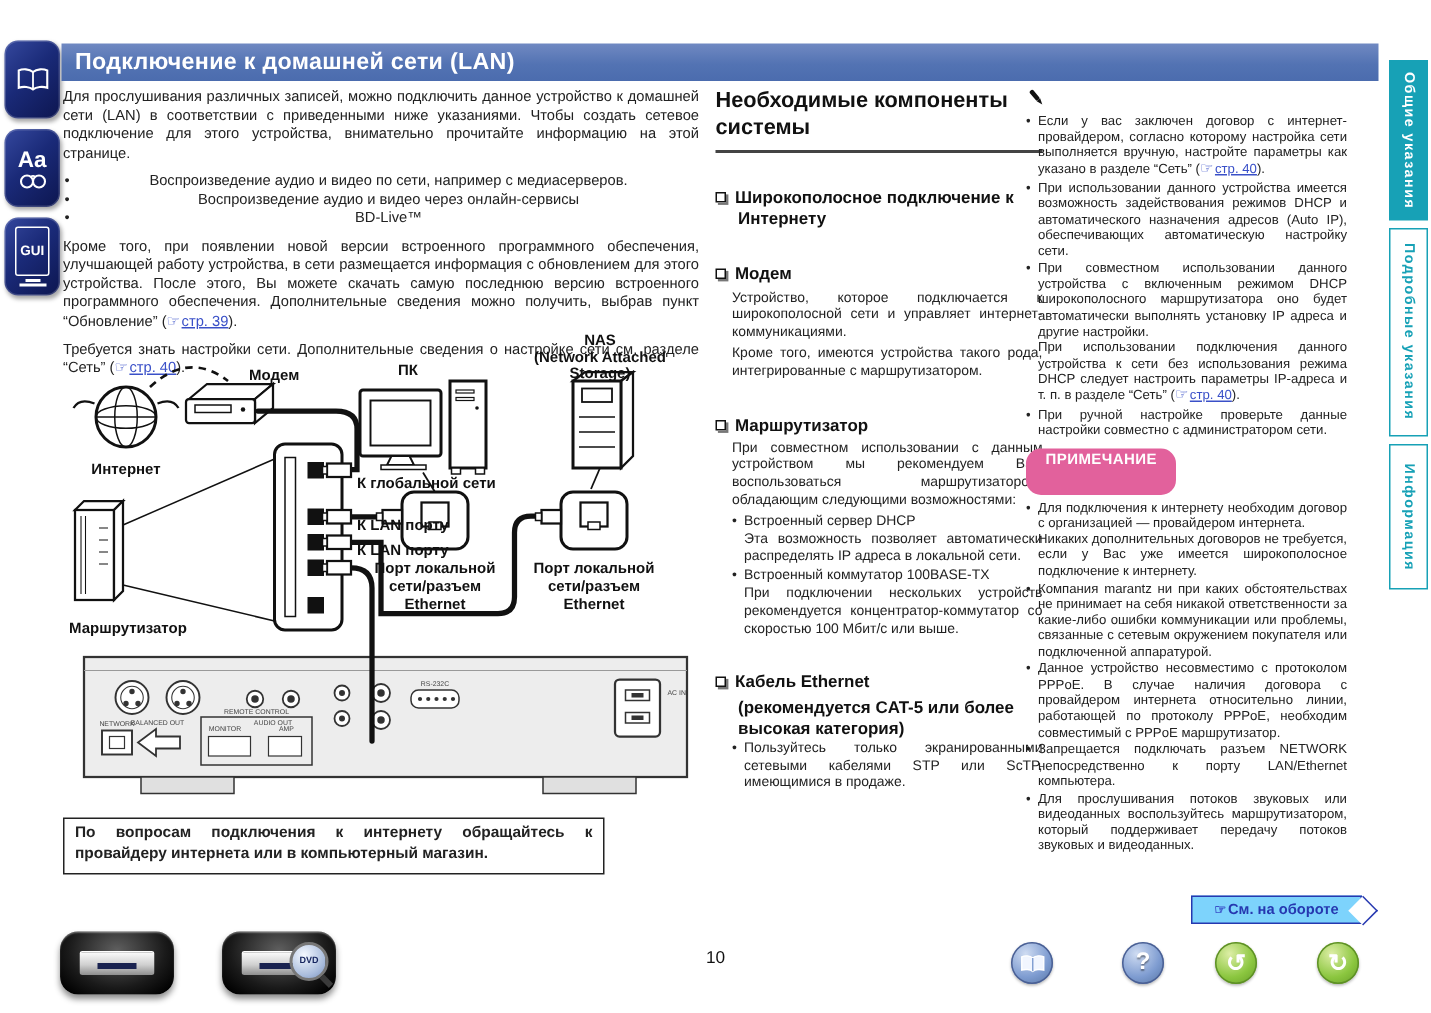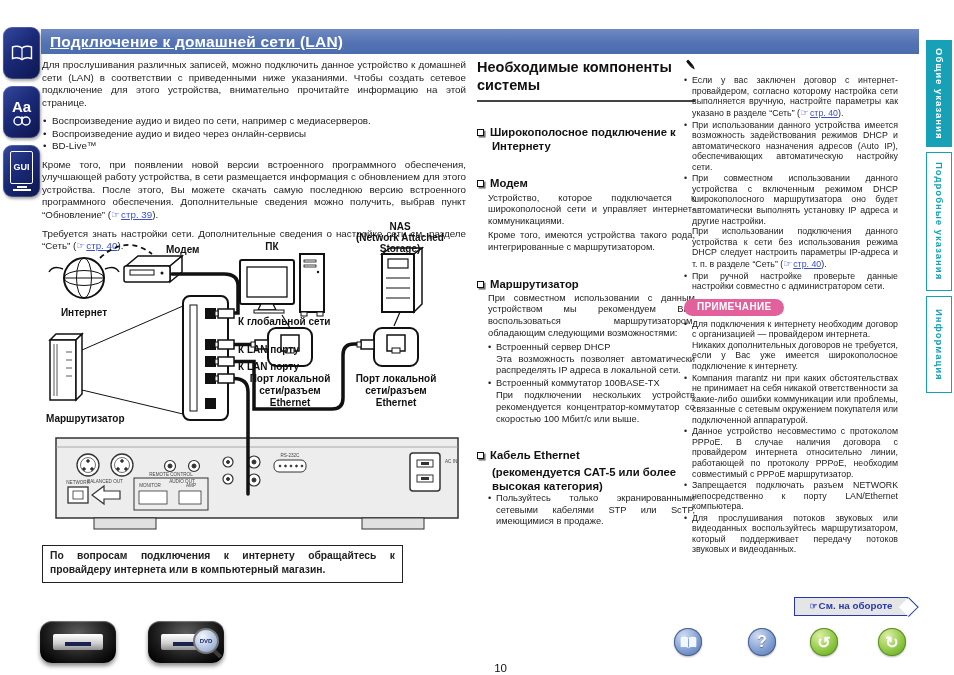--- a/index.html
+++ b/index.html
@@ -13,27 +13,27 @@
     box-shadow:inset 0 0 0 1px rgba(255,255,255,.18), 1px 2px 3px rgba(0,0,0,.35);
     display:flex; flex-direction:column; align-items:center; justify-content:center; color:#fff; }
   .aa-label { font-size:15px; font-weight:bold; line-height:1; }
   .gui-box { border:1.5px solid #fff; border-radius:2px; font-size:9px; font-weight:bold; padding:10px 2px; line-height:1.2; }
   .gui-base { width:10px; height:2px; background:#fff; margin-top:2px; }
   .gui-foot { width:18px; height:1.5px; background:#fff; margin-top:1px; }
 
   
   .title-bar { position:absolute; left:41px; top:29px; width:878px; height:25px;
     background:linear-gradient(#7089c2,#5373b3 55%,#4b6cae); color:#fff; font-weight:bold;
-    font-size:15.5px; line-height:25px; padding-left:9px; letter-spacing:.2px;text-decoration:underline; }
+    font-size:15.5px; line-height:25px; padding-left:9px; letter-spacing:.2px; }
 
   
   .col1 { position:absolute; left:42px; top:59px; width:424px; font-size:9.8px; line-height:1.28; text-align:justify; }
   .col1 p { margin-bottom:6px; }
   .features { list-style:none; margin:0 0 6px 1px; }
-  .features li { position:relative; padding-left:9px; text-align:left; }
+  .features li { position:relative; padding-left:9px; text-align:center; }
   .features li::before { content:"•"; position:absolute; left:0; top:0; }
   .refmark { color:#3a50c8; font-size:10px; margin-right:1px; }
   .reflink { color:#3a50c8; text-decoration:underline; cursor:pointer; }
 
   
   .diagram { position:absolute; left:42px; top:222px; width:424px; height:318px; font-family:"Liberation Sans", sans-serif; }
   .dlabel { font-size:10px; font-weight:bold; fill:#111; }
   .micro { font-size:4.6px; fill:#444; }
 
   
@@ -50,24 +50,24 @@
   .comp-body { font-size:9.3px; line-height:1.27; margin-left:11px; text-align:justify; }
   .comp-body p { margin-bottom:2px; }
   .dot-list { list-style:none; }
   .comp-body .dot-list li, .col3 .dot-list li { position:relative; padding-left:8px; margin-bottom:1px; text-align:justify; }
   .comp-body .dot-list li::before, .col3 .dot-list li::before { content:"•"; position:absolute; left:0; top:0; }
 
   
   .col3 { position:absolute; left:684px; top:58px; width:214px; font-size:8.8px; line-height:1.2; }
   .tips-head { height:15px; margin-bottom:2px; }
   .note-badge { display:inline-block; background:#e2619c; color:#fff; font-weight:bold; font-size:10px;
-    padding:2px 13px 3px; border-radius:10px; margin:6px 0 3px; letter-spacing:.3px; }
+    padding:2px 13px 17px; border-radius:10px; margin:6px 0 3px; letter-spacing:.3px; }
 
   .see-overleaf { position:absolute; left:794px; top:597px; width:114px; height:19px; border:1.5px solid #2638b0;
-    background:#e5e5e5; color:#2638b0; font-weight:bold; font-size:9.8px; line-height:16px; text-align:center; cursor:pointer; }
+    background:#7dd3fc; color:#2638b0; font-weight:bold; font-size:9.8px; line-height:16px; text-align:center; cursor:pointer; }
   .see-overleaf::after { content:""; position:absolute; right:-8px; top:2.2px; width:12.5px; height:12.5px;
     border-top:1.5px solid #2638b0; border-right:1.5px solid #2638b0; background:#fff; transform:rotate(45deg); }
   .see-overleaf .refmark { font-size:9px; }
 
   
   .side-tab { position:absolute; left:926px; width:26px; writing-mode:vertical-rl; display:flex; align-items:center; justify-content:center;
     font-size:9.5px; font-weight:bold; letter-spacing:1px; cursor:pointer; }
   .tab-active { background:#17a1b6; color:#fff; }
   .tab-idle { background:#fff; color:#17a1b6; border:1.5px solid #17a1b6; }
   #tab-general { top:40px; height:107px; }
@@ -81,21 +81,21 @@
     display:flex; align-items:center; justify-content:center; cursor:pointer; }
   #device-btn-1 { left:40px; } #device-btn-2 { left:148px; }
   .mini-device { width:50px; height:16px; border-radius:2px; position:relative;
     background:linear-gradient(#fbfbfb,#cfcfcf 55%,#8e8e8e); border-top:1px solid #fff; }
   .mini-device::after { content:""; position:absolute; left:12px; top:7px; width:26px; height:4px; background:#1a2350; }
   .lens { position:absolute; right:5px; top:7px; width:26px; height:26px; border-radius:50%; border:2px solid #777;
     background:radial-gradient(circle at 35% 30%, #f4f8ff, #a9bcdc 65%, #7890bc); color:#15245e;
     display:flex; align-items:center; justify-content:center; font-size:6px; font-weight:bold; }
   .lens::after { content:""; position:absolute; bottom:-4px; right:-5px; width:9px; height:4px; background:#3a3a3a; transform:rotate(45deg); }
 
-  .page-num { position:absolute; left:447px; top:662px; width:60px; text-align:right; font-size:11.5px; color:#111; }
+  .page-num { position:absolute; left:447px; top:633px; width:60px; text-align:center; font-size:11.5px; color:#111; }
 
   .nav-circle { position:absolute; top:628px; width:28px; height:28px; border-radius:50%;
     display:flex; align-items:center; justify-content:center; color:#fff; font-weight:bold; cursor:pointer; }
   .nav-blue { background:radial-gradient(circle at 35% 28%, #cfdcf2, #7d9bd0 58%, #54729f); box-shadow:inset 0 0 0 1px #4a5f93, 0 1px 2px rgba(0,0,0,.3); }
   .nav-green { background:radial-gradient(circle at 35% 28%, #ddeea6, #8bc63f 58%, #649c27); box-shadow:inset 0 0 0 1px #5d8f26, 0 1px 2px rgba(0,0,0,.3); font-size:16px; }
   #nav-book { left:674px; } #nav-help { left:748px; font-size:16px; text-shadow:0 1px 1px rgba(0,0,0,.4); }
   #nav-back { left:810px; } #nav-forward { left:878px; }
 </style>
 </head>
 <body>

